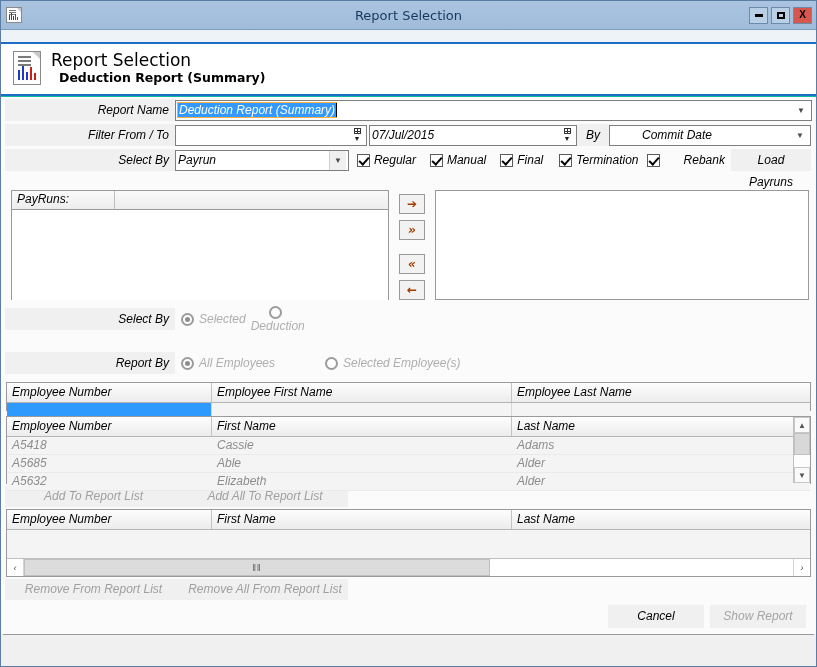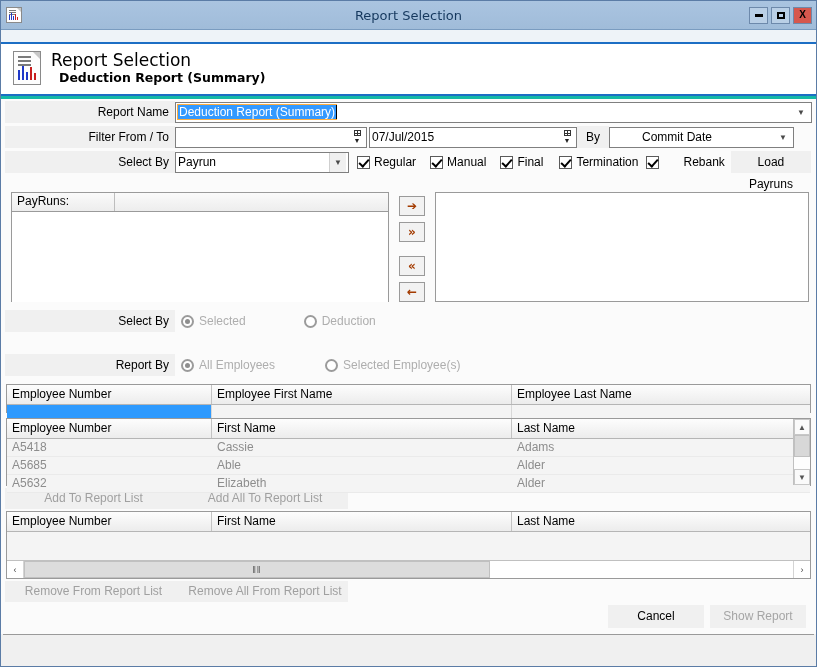--- a/index.html
+++ b/index.html
@@ -148,25 +148,26 @@
     color: #000;
     line-height: 15px;
     padding-left: 8px;
     font-family: "DejaVu Sans", sans-serif;
   }
 
   
   .body {
     flex: 1;
     background: #fbfbfb;
-    border-top: 3px solid #14b8a6;
+    border-top: 1px solid #14b8a6;
     display: flex;
     flex-direction: column;
     position: relative;
     overflow: hidden;
+    font-style: italic;
   }
 
   
   .form-row {
     display: flex;
     align-items: center;
     height: 24px;
     margin: 1px 4px 0 4px;
   }
   .lbl {
@@ -585,21 +586,21 @@
         </span>
       </div>
       <div class="textbox" style="width:208px;margin-left:2px;">
         <span>07/Jul/2015</span>
         <span class="spin">
           <span class="g1"></span>
             <span class="g2">▼</span>
         </span>
       </div>
       <div class="lbl" style="width:32px;text-align:center;padding:0;">By</div>
-      <div class="textbox" style="flex:1;margin-right:18px;padding-left:32px;">
+      <div class="textbox" style="flex:1;margin-right:1px;padding-left:32px;">
         <span>Commit Date</span>
         <span class="combo-arrow">▼</span>
       </div>
     </div>
 
     <div class="form-row">
       <div class="lbl lbl-w">Select By</div>
       <div class="textbox" style="width:200px;">
         <span>Payrun</span>
         <span class="combo-arrow boxed">▼</span>
@@ -648,21 +649,21 @@
         <div class="lb-body" style="height:90px;"></div>
       </div>
     </div>
 
     <div class="radio-row">
       <div class="lbl lbl-w">Select By</div>
       <div style="display:flex;align-items:center;margin-left:6px;">
         <span class="radio on"></span>
         <span class="radio-label">Selected</span>
       </div>
-      <div style="display:flex;align-items:center;margin-left:58px;">
+      <div style="display:flex;align-items:center;flex-direction:column;">
         <span class="radio"></span>
         <span class="radio-label">Deduction</span>
       </div>
     </div>
 
     <div class="radio-row" style="margin-top:22px;">
       <div class="lbl lbl-w">Report By</div>
       <div style="display:flex;align-items:center;margin-left:6px;">
         <span class="radio on"></span>
         <span class="radio-label">All Employees</span>

